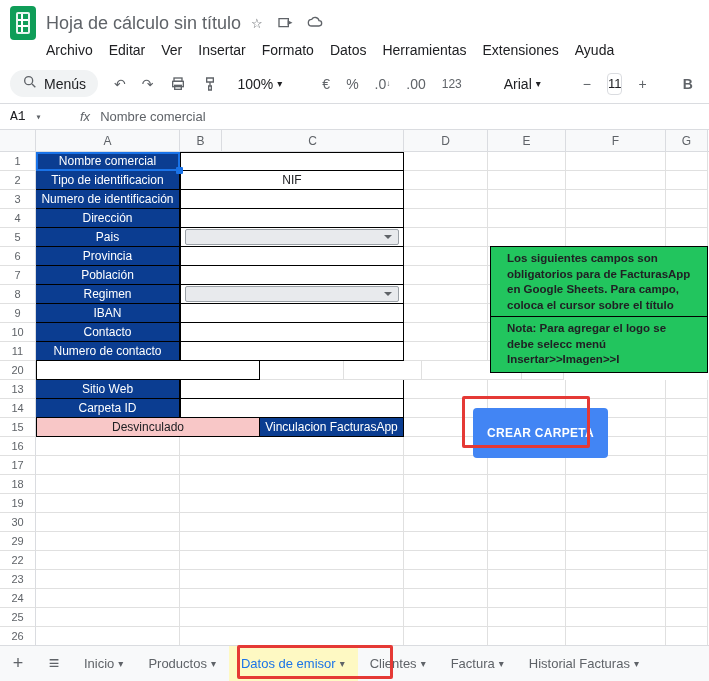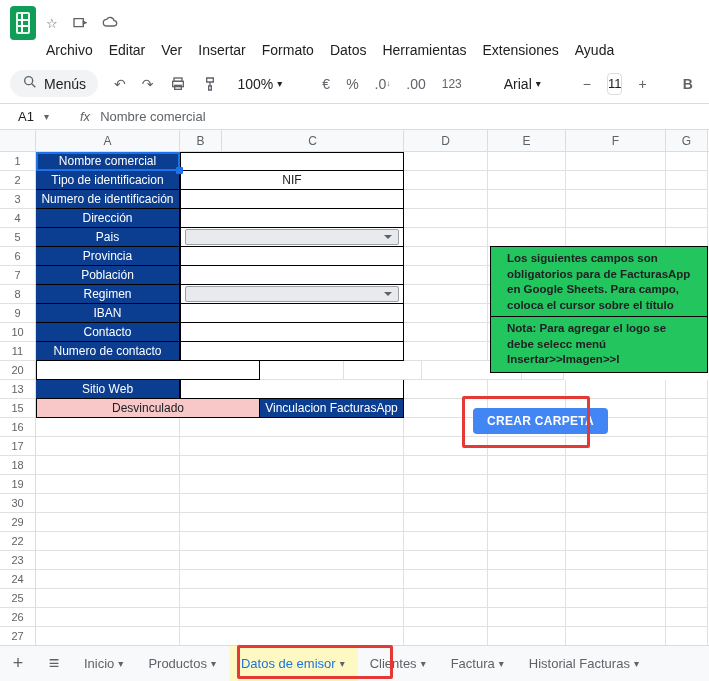--- a/index.html
+++ b/index.html
@@ -46,21 +46,21 @@
     border:1px solid #dadce0; border-radius:4px; width:28px; height:22px;
     display:flex; align-items:center; justify-content:center; font-size:13px;
   }
   .bold{font-weight:bold;}
   .italic{font-style:italic;}
   .strike{text-decoration:line-through;}
   .namebox-row{
     display:flex; align-items:center; border-bottom:1px solid #dadce0;
     height:26px; font-size:13px;
   }
-  .namebox{ width:72px; padding-left:18px; display:flex; align-items:center; gap:10px;}
+  .namebox{ width:72px; padding-left:10px; display:flex; align-items:center; gap:10px;font-family:Liberation Mono, monospace;}
   .fx{ font-style:italic; color:#5f6368; padding:0 8px;}
   .fbar{ flex:1; padding-left:2px; color:#5f6368;}
   .grid { position:relative; }
   .col-hdr-row{ display:flex; height:22px; border-bottom:1px solid #dadce0;}
   .corner{ width:36px; border-right:1px solid #dadce0; background:#f8f9fa;}
   .col-hdr{
     border-right:1px solid #dadce0; display:flex; align-items:center;
     justify-content:center; background:#f8f9fa; color:#5f6368; font-size:12px;
   }
   .cA{width:144px;} .cB{width:42px;} .cC{width:182px;} .cD{width:84px;} .cE{width:78px;} .cF{width:100px;} .cG{width:42px;}
@@ -94,21 +94,21 @@
   }
   .bluehandle{
     position:absolute; width:7px; height:7px; background:#1a73e8; border-radius:1px;
   }
   .infobox{
     position:absolute; border:1px solid #000; font-size:11.5px;
     padding:4px 16px; line-height:1.35; background:#22c55e;font-weight:bold;
   }
   .btn-crear{
     position:absolute; background:#4285f4; color:#fff; font-size:12px;
-    font-weight:bold; padding:6px 14px; border-radius:4px; letter-spacing:.3px;
+    font-weight:bold; padding:18px 14px; border-radius:4px; letter-spacing:.3px;
   }
   .redframe{ position:absolute; border:3px solid #e53935; border-radius:2px; pointer-events:none;}
   .tabs{
     position:absolute; bottom:0; left:0; right:0; height:36px;
     border-top:1px solid #dadce0; display:flex; align-items:center;
     background:#f8f9fa; font-size:13px;
   }
   .tabs .plus,.tabs .all{ width:36px; text-align:center; color:#5f6368; font-size:18px;}
   .tab{
     padding:0 12px; height:100%; display:flex; align-items:center; gap:4px;
@@ -116,20 +116,21 @@
   }
   .tab .caret{ font-size:10px; color:#5f6368;}
   .tab.active{ background:#fef9c3; color:#1a73e8; font-weight:500;}
   .svgicon{width:16px;height:16px;}
 </style>
 </head>
 <body>
 
 <div class="titlebar">
   <div class="logo"></div>
+  <div class="doc-title">Hoja de cálculo sin título</div>
   <div class="title-icons">
     <span>☆</span>
     <span>
       <svg class="svgicon" viewBox="0 0 24 24" fill="none" stroke="#5f6368" stroke-width="2">
           <path d="M3 7h14v12H3z"></path>
           <path d="M17 11l4 2-4 2z"></path>
         </svg>
     </span>
     <span>
       <svg class="svgicon" viewBox="0 0 24 24" fill="none" stroke="#5f6368" stroke-width="2">
@@ -338,20 +339,29 @@
       <div class="row">
         <div class="rh">13</div>
         <div class="cell cA navy">Sitio Web</div>
         <div class="cell bordered" style="width: 224px;"></div>
         <div class="cell cD"></div>
         <div class="cell cE"></div>
         <div class="cell cF"></div>
         <div class="cell cG"></div>
       </div>
       <div class="row">
+        <div class="rh">14</div>
+        <div class="cell cA navy">Carpeta ID</div>
+        <div class="cell bordered" style="width: 224px;"></div>
+        <div class="cell cD"></div>
+        <div class="cell cE"></div>
+        <div class="cell cF"></div>
+        <div class="cell cG"></div>
+      </div>
+      <div class="row">
         <div class="rh">15</div>
         <div class="cell bordered pink center" style="width: 224px;">Desvinculado</div>
         <div class="cell cA navy">Vinculacion FacturasApp</div>
         <div class="cell cD"></div>
         <div class="cell cE"></div>
         <div class="cell cF"></div>
         <div class="cell cG"></div>
       </div>
       <div class="row">
         <div class="rh">16</div>

